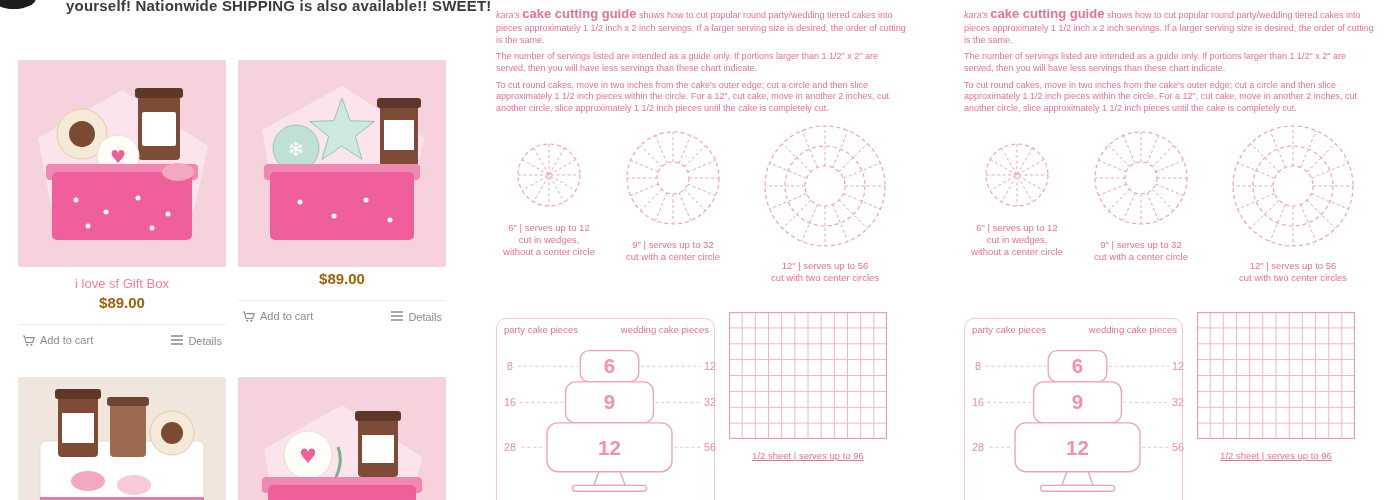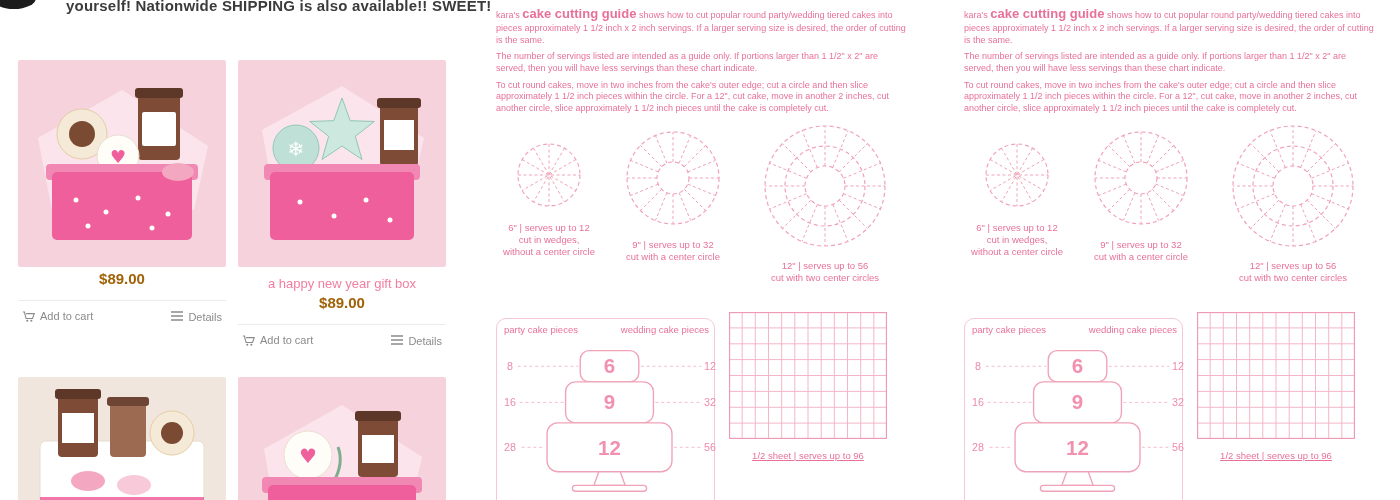--- a/index.html
+++ b/index.html
@@ -14,21 +14,21 @@
   .thumb{width:208px;height:207px;overflow:hidden;border-radius:2px;cursor:pointer;line-height:0;}
   .ptitle{margin-top:9px;text-align:center;color:#f27fa2;font-size:13px;cursor:pointer;}
   .pprice{margin-top:3px;text-align:center;color:#a16207;font-size:15px;font-weight:bold;}
   .pfoot{display:flex;justify-content:space-between;align-items:center;margin-top:13px;padding:9px 4px 0;border-top:1px solid #ececec;}
   .btn{display:inline-flex;align-items:flex-start;gap:5px;background:none;border:0;padding:0;color:#8b8b8b;
        font-size:11px;font-family:inherit;cursor:pointer;}
 
   
   .guide-col{position:absolute;top:6px;width:410px;}
   .gp{margin:0 0 5px;font-size:9px;line-height:1.3;color:#e8719a;}
-  .brand{}
+  .brand{font-style:italic;}
   .gtitle{font-weight:bold;font-size:13px;margin-top:40px;}
   .rounds{display:flex;margin-top:8px;}
   .rw{display:flex;flex-direction:column;align-items:center;}
   .rw1{width:106px;}.rw2{width:142px;}.rw3{width:162px;}
   .rw1 svg{margin-top:16px;}.rw2 svg{margin-top:5px;}
   .rlabel{margin-top:11px;text-align:center;font-size:9.5px;line-height:1.3;color:#e8719a;}
   .dc{fill:none;stroke:#f0a3b8;stroke-width:1.2;stroke-dasharray:4 3;}
   .rad{fill:none;stroke:#f0a3b8;stroke-width:1;stroke-dasharray:3 2.5;}
   .panel{display:flex;margin-top:12px;column-gap:10px;}
   .cake-box{border:1px solid #f6c8d5;border-radius:10px;padding:5px 3px 8px;width:219px;box-sizing:border-box;margin-top:22px;}
@@ -70,20 +70,21 @@
           <rect x="34" y="112" width="140" height="68" rx="5" fill="#ee5f9b"></rect>
           <circle cx="58" cy="140" r="2.5" fill="#fff"></circle>
             <circle cx="88" cy="152" r="2.5" fill="#fff"></circle>
           <circle cx="120" cy="138" r="2.5" fill="#fff"></circle>
             <circle cx="150" cy="154" r="2.5" fill="#fff"></circle>
           <circle cx="70" cy="166" r="2.5" fill="#fff"></circle>
             <circle cx="134" cy="168" r="2.5" fill="#fff"></circle>
           <ellipse cx="160" cy="112" rx="16" ry="9" fill="#f3a7c0"></ellipse>
         </svg>
       </div>
+      <div class="ptitle">i love sf Gift Box</div>
       <div class="pprice">$89.00</div>
       <div class="pfoot">
         <button class="btn">
           <svg width="13" height="13" viewBox="0 0 16 15">
               <path d="M1 2h2l2 8h8l2-6H5" fill="none" stroke="#8b8b8b" stroke-width="1.4"></path>
               <circle cx="6.5" cy="12.8" r="1.3" fill="#8b8b8b"></circle>
               <circle cx="11.5" cy="12.8" r="1.3" fill="#8b8b8b"></circle>
             </svg>
           <span>Add to cart</span>
         </button>
@@ -108,21 +109,20 @@
           <text class="glyph" x="58" y="96" font-size="20" text-anchor="middle" fill="#ffffff">❄</text>
           <polygon points="104,38 112.2,60.7 136.3,61.5 117.3,76.3 124,99.5 104,86 84,99.5 90.7,76.3 71.7,61.5 95.8,60.7" fill="#cde9df" stroke="#8fc7b6"></polygon>
           <rect x="26" y="104" width="156" height="16" rx="4" fill="#f188b3"></rect>
           <rect x="32" y="112" width="144" height="68" rx="5" fill="#ee5f9b"></rect>
           <circle cx="62" cy="142" r="2.5" fill="#fff"></circle>
             <circle cx="96" cy="156" r="2.5" fill="#fff"></circle>
           <circle cx="128" cy="140" r="2.5" fill="#fff"></circle>
             <circle cx="152" cy="160" r="2.5" fill="#fff"></circle>
         </svg>
       </div>
-      <div class="ptitle">a happy new year gift box</div>
       <div class="pprice">$89.00</div>
       <div class="pfoot">
         <button class="btn">
           <svg width="13" height="13" viewBox="0 0 16 15">
               <path d="M1 2h2l2 8h8l2-6H5" fill="none" stroke="#8b8b8b" stroke-width="1.4"></path>
               <circle cx="6.5" cy="12.8" r="1.3" fill="#8b8b8b"></circle>
               <circle cx="11.5" cy="12.8" r="1.3" fill="#8b8b8b"></circle>
             </svg>
           <span>Add to cart</span>
         </button>

